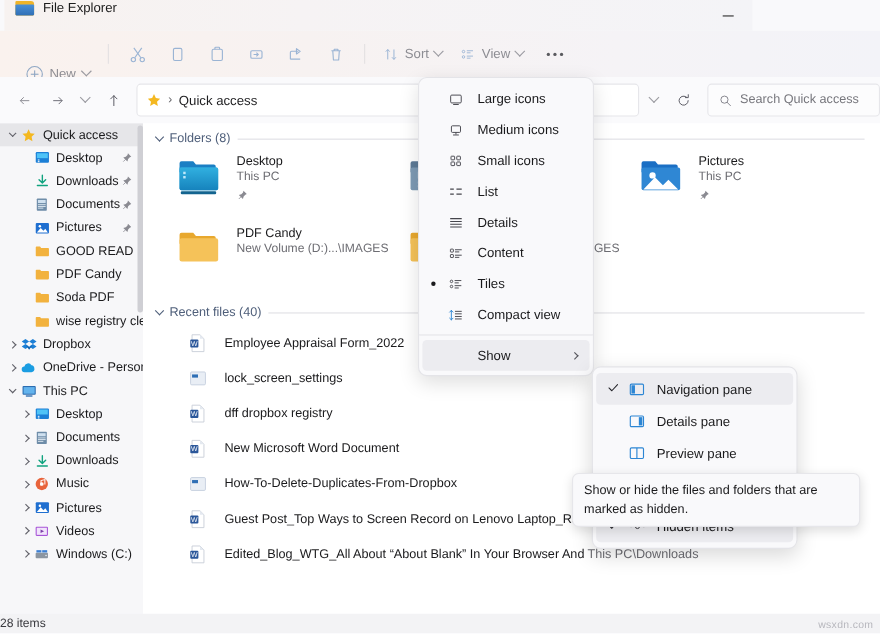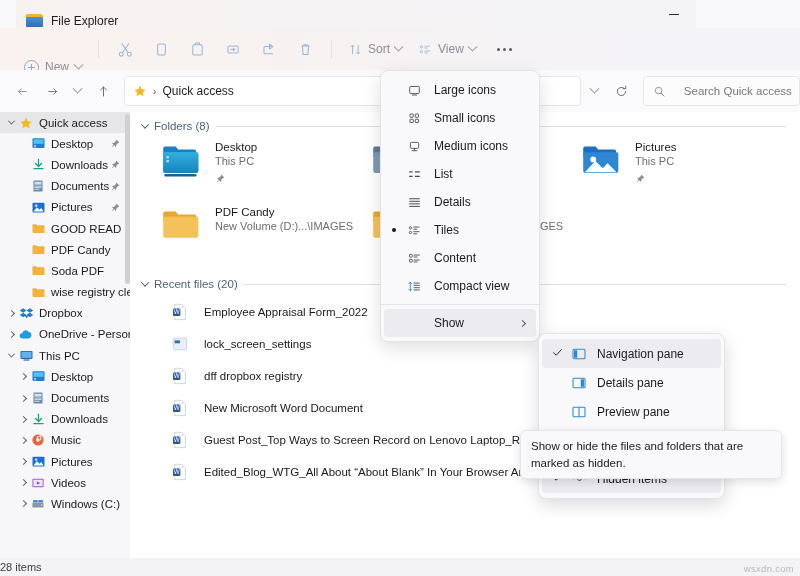--- a/index.html
+++ b/index.html
@@ -11,24 +11,24 @@
   }
   #app {
     position: relative;
     width: 800px; height: 576px;
     background: #f9f9fb;
     overflow: hidden;
   }
 
   
   .titlebar {
-    position: absolute; top: 0; left: 16px;
+    position: absolute; top: 0; left: 4px;
     width: 680px; height: 28px;
     background: linear-gradient(to right, #f7f2f0 0%, #f6f3f4 40%, #f4f4f7 100%);
-    display: flex; align-items: flex-end;
+    display: flex; align-items: flex-start;
   }
   .title-icon {
     margin-left: 10px; width: 17px; height: 15px; position: relative;
   }
   .title-icon .f-back {
     position: absolute; left: 0; top: 1px; width: 17px; height: 13px;
     background: #f0b429; border-radius: 1px 3px 1px 1px;
   }
   .title-icon .f-front2 {
     position: absolute; left: 0; top: 4px; width: 17px; height: 10px;
@@ -98,21 +98,21 @@
     display: flex; align-items: center; padding-left: 8px; gap: 6px;
   }
   .star { width: 14px; height: 14px; flex: none; }
   .crumb-sep { font-size: 11px; color: #5e5e63; }
   .crumb { font-size: 12px; color: #1d1d1f; }
   .addr-chevbtn { width: 28px; height: 30px; display:flex; align-items:center; justify-content:center; }
   .refresh-btn { width: 26px; height: 30px; display:flex; align-items:center; justify-content:center; }
   .searchbox {
     margin-left: 9px; height: 30px; width: 160px;
     background: #fcfcfd; border: 1px solid #e6e6ea; border-radius: 4px;
-    display: flex; align-items: center; gap: 18px; padding-left: 9px;
+    display: flex; align-items: center; gap: 7px; padding-left: 9px;
   }
   .search-ph { font-size: 11.5px; color: #77777d; }
 
   
   .sidebar {
     position: absolute; top: 112px; left: 0; width: 130px; height: 446px;
     background: #f7f7f9;
     overflow: hidden;
   }
   .sb-row {
@@ -717,21 +717,21 @@
             </svg></div>
           <div>
             <div class="f-name">Soda PDF</div>
             <div class="f-sub">New Volume (D:)...\IMAGES</div>
           </div>
         </div>
       </div>
 
     <div class="grp-head" style="margin-top:2px">
       <div class="gchev"></div>
-      <span>Recent files (20)</span>
+      <span>Recent files (40)</span>
       <div class="grp-rule"></div>
     </div>
     <div class="recent-list" id="recent-list">
         <div class="rec-row">
           <div class="rec-ico">
             <svg width="18" height="20" viewBox="0 0 20 20">
               <path d="M4 1.5 h8 l4 4 V18.5 H4 Z" fill="#fff" stroke="#c7cdd6" stroke-width=".9"></path>
               <path d="M12 1.5 v4 h4" fill="#e4e9f0"></path>
               <rect x="2.2" y="6.2" width="8.2" height="8.2" rx="1" fill="#2b579a"></rect>
               <text x="6.3" y="12.6" font-size="7" fill="#fff" text-anchor="middle" font-family="Liberation Sans">W</text>
@@ -769,112 +769,122 @@
               <path d="M12 1.5 v4 h4" fill="#e4e9f0"></path>
               <rect x="2.2" y="6.2" width="8.2" height="8.2" rx="1" fill="#2b579a"></rect>
               <text x="6.3" y="12.6" font-size="7" fill="#fff" text-anchor="middle" font-family="Liberation Sans">W</text>
             </svg>
           </div>
           <div class="rec-name">New Microsoft Word Document</div>
           <div class="rec-path"></div>
         </div>
         <div class="rec-row">
           <div class="rec-ico">
-            <svg width="18" height="20" viewBox="0 0 20 20">
-              <path d="M4 1.5 h8 l4 4 V18.5 H4 Z" fill="#fff" stroke="#c7cdd6" stroke-width=".9"></path>
-              <path d="M12 1.5 v4 h4" fill="#e4e9f0"></path>
-              <rect x="2.2" y="6.2" width="8.2" height="8.2" rx="1" fill="#2b579a"></rect>
-              <text x="6.3" y="12.6" font-size="7" fill="#fff" text-anchor="middle" font-family="Liberation Sans">W</text>
-            </svg>
-          </div>
-          <div class="rec-name">Guest Post_Top Ways to Screen Record on Lenovo Laptop_Raj_16 Ma...</div>
-          <div class="rec-path">This PC\Downloads</div>
+            <svg width="18" height="18" viewBox="0 0 20 20">
+              <rect x="2.5" y="3.5" width="15" height="13" rx="1.2" fill="#e9eef5" stroke="#c3cedd" stroke-width=".9"></rect>
+              <rect x="4" y="6" width="6" height="3.2" fill="#2f6fb5"></rect>
+            </svg>
+          </div>
+          <div class="rec-name">How-To-Delete-Duplicates-From-Dropbox</div>
+          <div class="rec-path"></div>
         </div>
         <div class="rec-row">
           <div class="rec-ico">
             <svg width="18" height="20" viewBox="0 0 20 20">
               <path d="M4 1.5 h8 l4 4 V18.5 H4 Z" fill="#fff" stroke="#c7cdd6" stroke-width=".9"></path>
               <path d="M12 1.5 v4 h4" fill="#e4e9f0"></path>
               <rect x="2.2" y="6.2" width="8.2" height="8.2" rx="1" fill="#2b579a"></rect>
               <text x="6.3" y="12.6" font-size="7" fill="#fff" text-anchor="middle" font-family="Liberation Sans">W</text>
             </svg>
           </div>
+          <div class="rec-name">Guest Post_Top Ways to Screen Record on Lenovo Laptop_Raj_16 Ma...</div>
+          <div class="rec-path">This PC\Downloads</div>
+        </div>
+        <div class="rec-row">
+          <div class="rec-ico">
+            <svg width="18" height="20" viewBox="0 0 20 20">
+              <path d="M4 1.5 h8 l4 4 V18.5 H4 Z" fill="#fff" stroke="#c7cdd6" stroke-width=".9"></path>
+              <path d="M12 1.5 v4 h4" fill="#e4e9f0"></path>
+              <rect x="2.2" y="6.2" width="8.2" height="8.2" rx="1" fill="#2b579a"></rect>
+              <text x="6.3" y="12.6" font-size="7" fill="#fff" text-anchor="middle" font-family="Liberation Sans">W</text>
+            </svg>
+          </div>
           <div class="rec-name">Edited_Blog_WTG_All About “About Blank” In Your Browser And Sho</div>
           <div class="rec-path">This PC\Downloads</div>
         </div>
       </div>
   </div>
 
   <div class="viewmenu">
     <div id="viewmenu-items">
         <div class="vm-item">
           <span class="vm-ico">
             <svg width="15" height="15" viewBox="0 0 20 20">
               <rect x="3.6" y="4.6" width="12.8" height="9.5" rx="1.3" stroke="#45454c" stroke-width="1.15" fill="none"></rect>
               <path d="M6.6 16 H13.4" stroke="#45454c" stroke-width="1.15"></path>
             </svg>
           </span>
           <span>Large icons</span>
         </div>
         <div class="vm-item">
           <span class="vm-ico">
             <svg width="15" height="15" viewBox="0 0 20 20">
+              <rect x="4.5" y="4.5" width="11" height="8" rx="1.2" stroke="#45454c" stroke-width="1.15" fill="none"></rect>
+              <path d="M10 12.5 V15 M6.5 15.6 H13.5" stroke="#45454c" stroke-width="1.15"></path>
+            </svg>
+          </span>
+          <span>Medium icons</span>
+        </div>
+        <div class="vm-item">
+          <span class="vm-ico">
+            <svg width="15" height="15" viewBox="0 0 20 20">
               <rect x="4" y="4" width="4.4" height="4.4" rx=".7" stroke="#45454c" stroke-width="1.15" fill="none"></rect>
               <rect x="11" y="4" width="4.4" height="4.4" rx=".7" stroke="#45454c" stroke-width="1.15" fill="none"></rect>
               <rect x="4" y="11" width="4.4" height="4.4" rx=".7" stroke="#45454c" stroke-width="1.15" fill="none"></rect>
               <rect x="11" y="11" width="4.4" height="4.4" rx=".7" stroke="#45454c" stroke-width="1.15" fill="none"></rect>
             </svg>
           </span>
           <span>Small icons</span>
         </div>
         <div class="vm-item">
           <span class="vm-ico">
             <svg width="15" height="15" viewBox="0 0 20 20">
-              <rect x="4.5" y="4.5" width="11" height="8" rx="1.2" stroke="#45454c" stroke-width="1.15" fill="none"></rect>
-              <path d="M10 12.5 V15 M6.5 15.6 H13.5" stroke="#45454c" stroke-width="1.15"></path>
-            </svg>
-          </span>
-          <span>Medium icons</span>
+              <path d="M3 6.5 H7.4 M3 12.5 H7.4 M10.6 6.5 H17 M10.6 12.5 H17" stroke="#45454c" stroke-width="1.5"></path>
+            </svg>
+          </span>
+          <span>List</span>
         </div>
         <div class="vm-item">
           <span class="vm-ico">
             <svg width="15" height="15" viewBox="0 0 20 20">
-              <path d="M3 6.5 H7.4 M3 12.5 H7.4 M10.6 6.5 H17 M10.6 12.5 H17" stroke="#45454c" stroke-width="1.5"></path>
-            </svg>
-          </span>
-          <span>List</span>
+              <path d="M3 5 H17 M3 8.4 H17 M3 11.8 H17 M3 15.2 H17" stroke="#45454c" stroke-width="1.3"></path>
+            </svg>
+          </span>
+          <span>Details</span>
         </div>
         <div class="vm-item">
           <span class="vm-ico">
             <svg width="15" height="15" viewBox="0 0 20 20">
-              <path d="M3 5 H17 M3 8.4 H17 M3 11.8 H17 M3 15.2 H17" stroke="#45454c" stroke-width="1.3"></path>
-            </svg>
-          </span>
-          <span>Details</span>
+              <rect x="3.3" y="4.6" width="3.6" height="3.6" rx=".6" stroke="#45454c" stroke-width="1.1" fill="none"></rect>
+              <rect x="3.3" y="11.2" width="3.6" height="3.6" rx=".6" stroke="#45454c" stroke-width="1.1" fill="none"></rect>
+              <path d="M8.8 5.4 H17 M8.8 8 H14 M8.8 12 H17 M8.8 14.6 H14" stroke="#45454c" stroke-width="1.15"></path>
+            </svg>
+          </span>
+          <span>Content</span>
         </div>
         <div class="vm-item">
           <span class="vm-bullet"></span>
           <span class="vm-ico">
             <svg width="15" height="15" viewBox="0 0 20 20">
               <circle cx="4.6" cy="6.4" r="1.5" stroke="#45454c" stroke-width="1.1" fill="none"></circle>
               <circle cx="4.6" cy="12.6" r="1.5" stroke="#45454c" stroke-width="1.1" fill="none"></circle>
               <path d="M8.4 5.4 H16.5 M8.4 8.2 H13.4 M8.4 11.6 H16.5 M8.4 14.4 H13.4" stroke="#45454c" stroke-width="1.15"></path>
             </svg>
           </span>
           <span>Tiles</span>
-        </div>
-        <div class="vm-item">
-          <span class="vm-ico">
-            <svg width="15" height="15" viewBox="0 0 20 20">
-              <rect x="3.3" y="4.6" width="3.6" height="3.6" rx=".6" stroke="#45454c" stroke-width="1.1" fill="none"></rect>
-              <rect x="3.3" y="11.2" width="3.6" height="3.6" rx=".6" stroke="#45454c" stroke-width="1.1" fill="none"></rect>
-              <path d="M8.8 5.4 H17 M8.8 8 H14 M8.8 12 H17 M8.8 14.6 H14" stroke="#45454c" stroke-width="1.15"></path>
-            </svg>
-          </span>
-          <span>Content</span>
         </div>
         <div class="vm-item">
           <span class="vm-ico">
             <svg width="15" height="15" viewBox="0 0 20 20">
               <path d="M4.4 4.3 V15.7 M2.4 6.3 L4.4 4.3 L6.4 6.3 M2.4 13.7 L4.4 15.7 L6.4 13.7" stroke="#2c86d4" stroke-width="1.15" fill="none" stroke-linecap="round" stroke-linejoin="round"></path>
               <path d="M8.8 5.4 H17 M8.8 8.4 H17 M8.8 11.6 H17 M8.8 14.6 H17" stroke="#45454c" stroke-width="1.15"></path>
             </svg>
           </span>
           <span>Compact view</span>
         </div>

